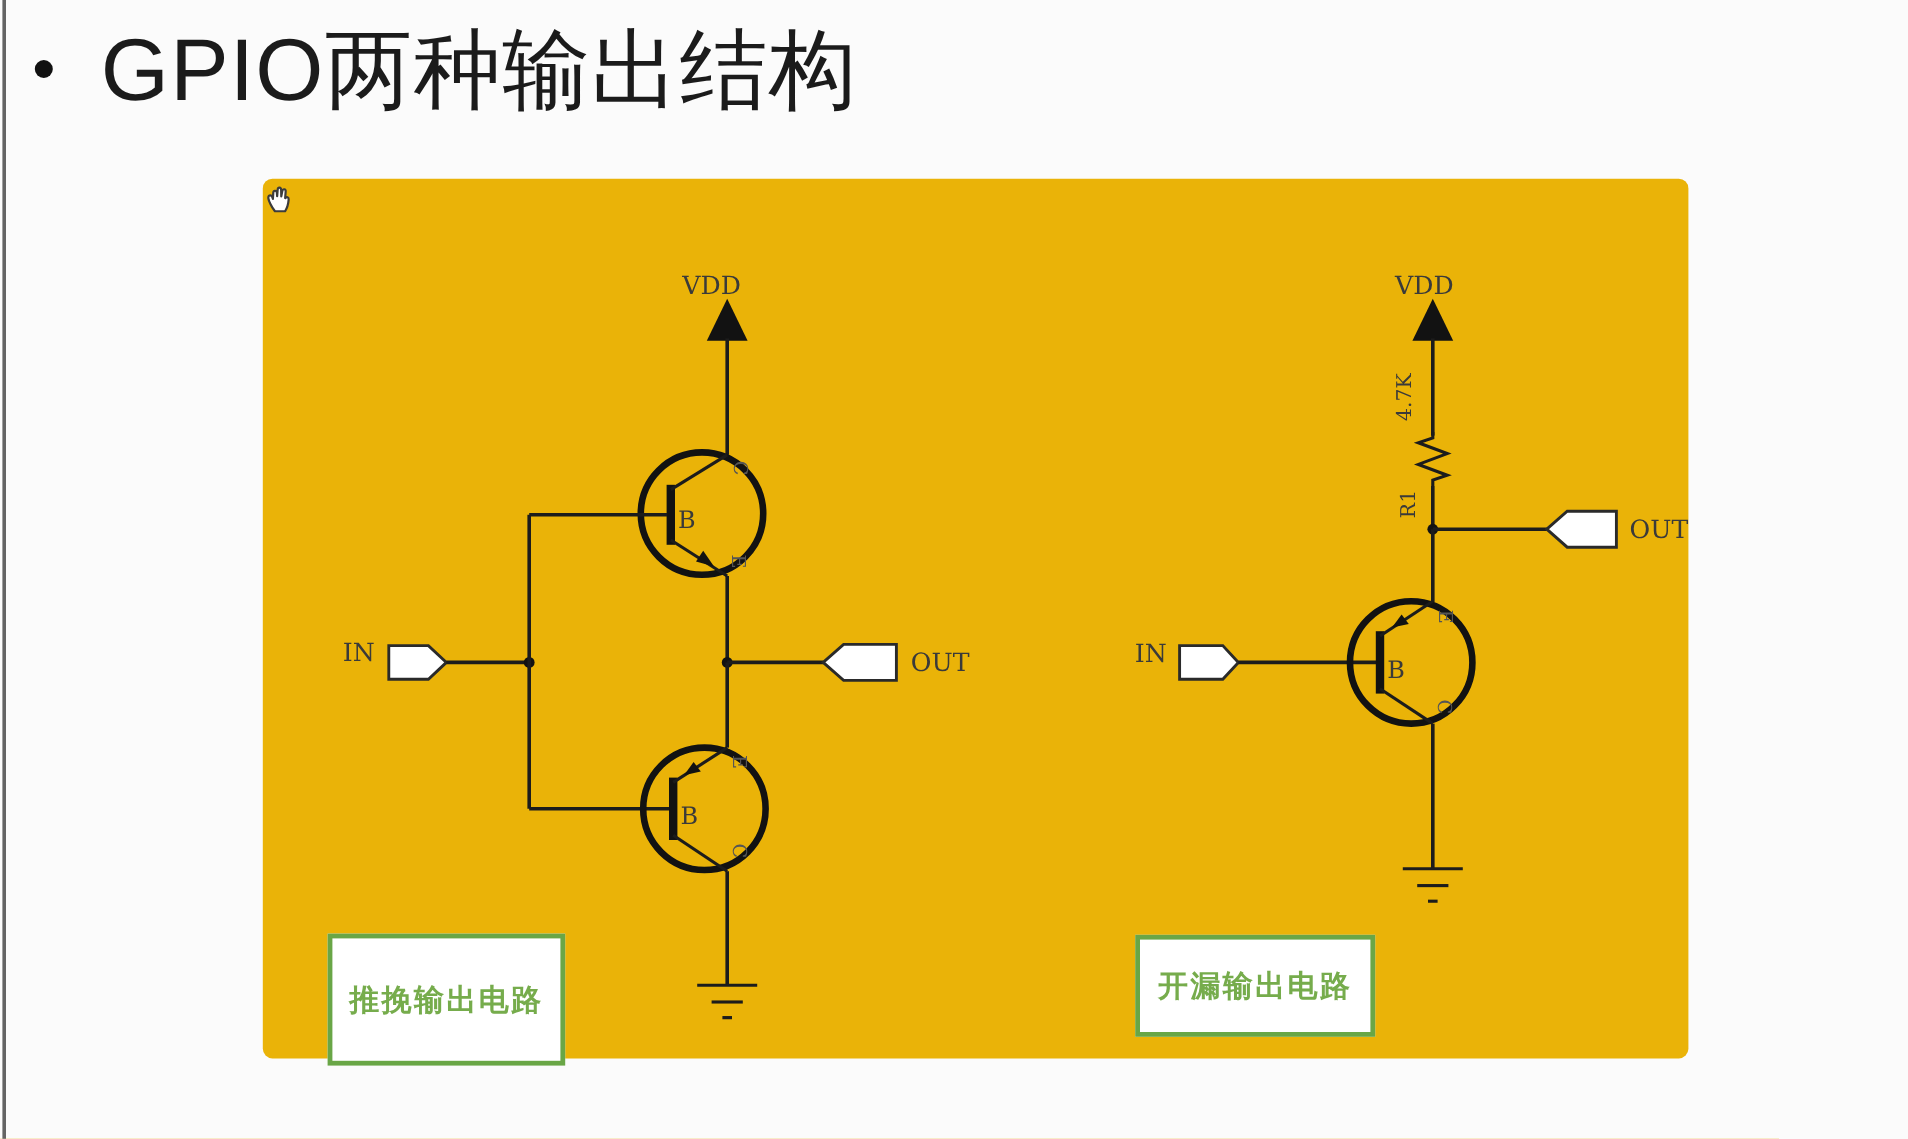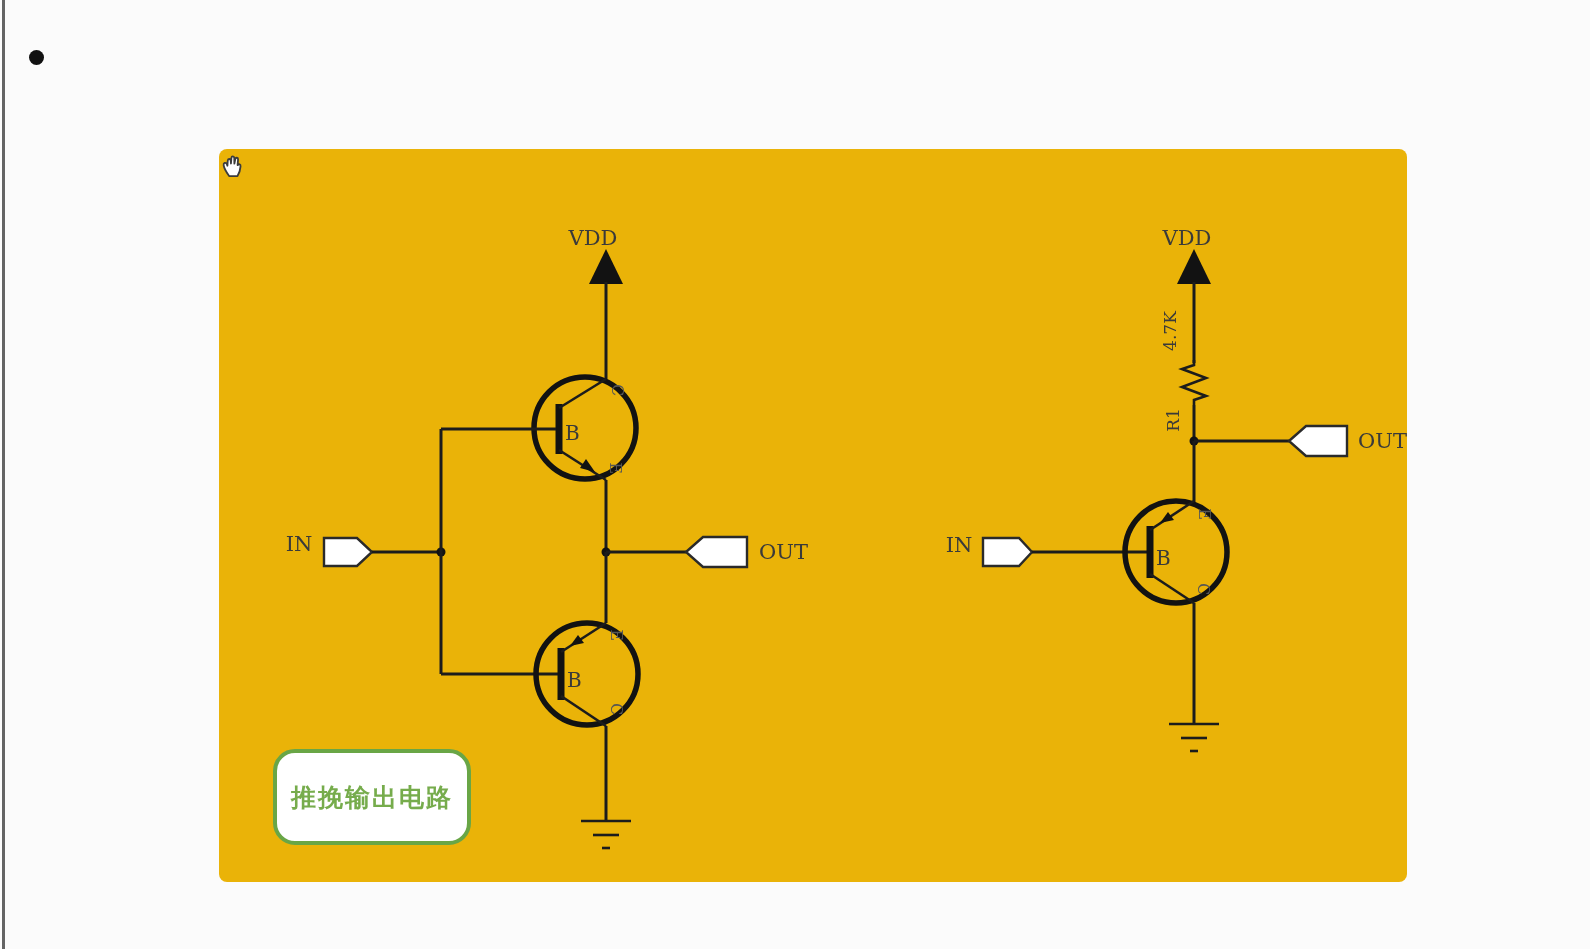--- a/index.html
+++ b/index.html
@@ -22,21 +22,21 @@
   }
   .panel svg{position:absolute;left:0;top:0;}
   .caption-box{
     position:absolute;display:flex;align-items:center;justify-content:center;
     border:4px solid #69a646;background:#fff;box-sizing:border-box;
   }
   .caption-box span{
     color:#76ac4c;font-weight:bold;font-size:25px;letter-spacing:2px;
     font-family:"Liberation Sans","DejaVu Sans",sans-serif;
   }
-  .caption-left{left:54px;top:600px;width:198px;height:96px;border-radius:22px;}
+  .caption-left{left:54px;top:629px;width:198px;height:110px;}
   .caption-right{left:727px;top:630px;width:200px;height:85px;}
   .cursor-hand{position:absolute;left:737px;top:131px;width:28px;height:36px;}
   text{fill:#3a3a3a;font-family:"DejaVu Serif","Liberation Serif",serif;}
   .wire{stroke:#1c1c1c;stroke-width:3;fill:none;}
   .thin{stroke:#1c1c1c;stroke-width:2.6;fill:none;}
   .circle{stroke:#121212;stroke-width:5.5;fill:none;}
   .bar{stroke:#121212;stroke-width:7;}
   .solid{fill:#121212;stroke:none;}
   .tag{fill:#ffffff;stroke:#2a2a2a;stroke-width:2.4;}
   .pinlabel{font-size:21px;}
@@ -44,20 +44,21 @@
   .celabel{font-size:16px;fill:#555;}
   .rlabel{font-size:17px;}
 </style>
 </head>
 <body>
 
 <div class="edge-line"></div>
 
 <div class="title-row">
   <div class="bullet"></div>
+  <div class="page-title">GPIO两种输出结构</div>
 </div>
 
 <div class="panel">
 
   <svg width="1188" height="733" viewBox="0 0 1188 733">
 
     <g>
 
       <text x="374" y="96" text-anchor="middle" class="pinlabel">VDD</text>
       <polygon points="387,100 370,135 404,135" class="solid"></polygon>
@@ -148,17 +149,20 @@
         <line x1="950" y1="575" x2="1000" y2="575" class="thin"></line>
         <line x1="962" y1="589" x2="988" y2="589" class="thin"></line>
         <line x1="971" y1="602" x2="979" y2="602" class="thin"></line>
       </g>
     </g>
   </svg>
 
   <div class="caption-box caption-left">
     <span>推挽输出电路</span>
   </div>
+  <div class="caption-box caption-right">
+    <span>开漏输出电路</span>
+  </div>
 
   <svg class="cursor-hand" viewBox="0 0 26 32">
     <path d="M6 19 C4.2 15.5 3.6 12.8 5.2 12.2 C6.6 11.7 7.4 13.2 7.8 14.8 L8.1 10.2 C8.2 8.1 10.6 7.9 10.9 10.1 L11.1 12.8 L11.5 7.6 C11.7 5.5 14.1 5.6 14.2 7.8 L14.3 12.9 L15.1 8.7 C15.5 6.7 17.8 7.1 17.7 9.1 L17.3 14.3 C18.5 12.8 20.2 13.3 20 15.4 C19.7 19 19 21.8 17.2 24.4 L9.4 24.4 C7.9 22.4 6.8 20.8 6 19 Z" fill="#ffffff" stroke="#3c3c3c" stroke-width="1.7" stroke-linejoin="round"></path>
   </svg>
 </div>
 
 </body></html>

